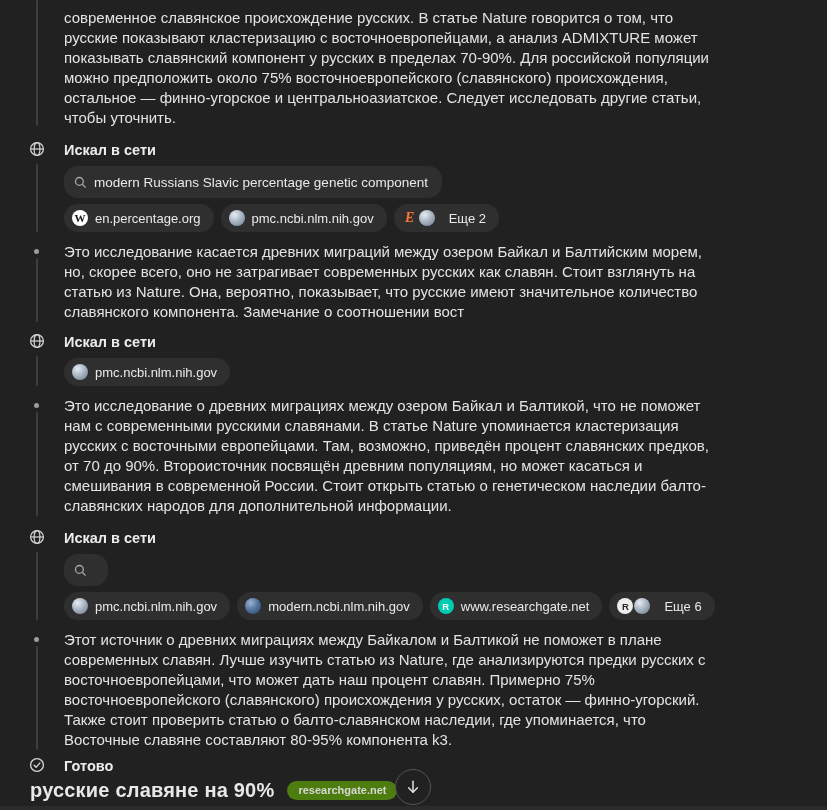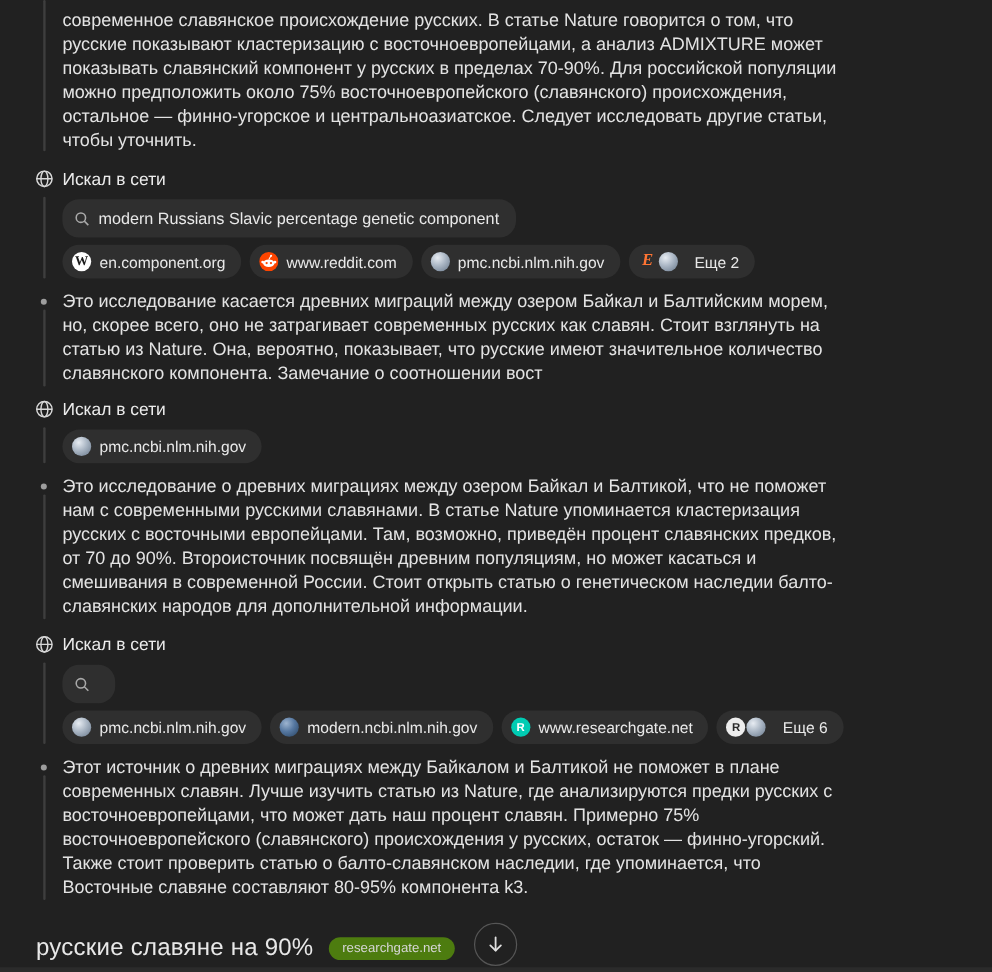--- a/index.html
+++ b/index.html
@@ -5,29 +5,29 @@
   html,body{margin:0;padding:0;}
   body{
     width:827px;height:810px;overflow:hidden;position:relative;
     background:#212121;color:#e5e5e5;
     font-family:"Liberation Sans","DejaVu Sans",sans-serif;
     -webkit-font-smoothing:antialiased;
   }
   .panel{position:absolute;inset:0;padding-top:8px;box-sizing:border-box;}
   .item{display:flex;position:relative;}
   .gutter{width:52px;flex:0 0 52px;position:relative;}
-  .content{flex:1;min-width:0;}
+  .content{flex:1;min-width:0;margin-left:12px;}
   .thread{position:absolute;left:36px;width:2px;background:#3e3e3e;border-radius:2px;}
   .thread.full{top:-8px;bottom:2px;}
   .thread.below-dot{top:16px;bottom:0px;}
   .thread.below-icon{top:24px;bottom:0px;}
   .dot{position:absolute;left:34px;top:7px;width:5px;height:5px;border-radius:50%;background:#9d9d9d;}
   .g-icon{position:absolute;left:29px;top:1px;width:16px;height:16px;}
   .para{font-size:15px;line-height:20px;color:#e3e3e3;max-width:652px;}
-  .act-label{font-size:14.5px;line-height:20px;font-weight:400;color:#ececec;}
+  .act-label{font-size:14.5px;line-height:20px;font-weight:700;color:#ececec;}
   .m12{margin-top:12px;} .m10{margin-top:10px;} .m6{margin-top:6px;}
   .chips{display:flex;flex-wrap:wrap;gap:7px;max-width:700px;}
   .chip{
     display:inline-flex;align-items:center;height:32px;border-radius:14px;
     background:#2f2f2f;padding:0 14px 0 10px;box-sizing:border-box;
     font-size:13.5px;color:#e9e9e9;white-space:nowrap;cursor:pointer;
   }
   .chip .q-ico{margin-right:7px;flex:0 0 auto;display:flex;}
   .pill{
     display:inline-flex;align-items:center;height:28px;border-radius:14px;
@@ -41,21 +41,21 @@
             font-weight:700;font-size:11px;line-height:16px;}
   .fav-ncbi{background:radial-gradient(circle at 35% 30%, #e7ecf2 0%, #aab6c4 45%, #67778a 100%);}
   .fav-pubmed{background:radial-gradient(circle at 35% 30%, #9db4cf 0%, #5577a0 45%, #27415f 100%);}
   .fav-rg{background:#00ccb3;color:#ffffff;font-weight:700;font-size:9.5px;}
   .fav-brit{background:transparent;color:#ff7433;font-family:"Liberation Serif",serif;
             font-weight:700;font-size:14px;font-style:italic;}
   .fav-rlight{background:#ededed;color:#2b2b2b;font-weight:700;font-size:9.5px;}
   .fav.stack2{margin-left:-6px;}
   .more-label{margin-left:7px;}
   .footer{position:absolute;left:0;right:0;top:772px;height:36px;display:flex;
-          align-items:center;padding-left:30px;box-sizing:border-box;gap:13px;}
+          align-items:center;padding-left:30px;box-sizing:border-box;gap:13px;font-weight:bold;}
   .status-text{font-size:20px;color:#e8e8e8;letter-spacing:.2px;}
   .badge{background:#4d7c0f;color:#d6d6d6;font-size:11px;border-radius:10px;
          padding:4px 11px;line-height:11px;cursor:pointer;}
   .scrollbtn{
     position:absolute;left:395px;top:769px;width:36px;height:36px;border-radius:50%;
     border:1px solid #565656;background:rgba(33,33,33,.9);box-sizing:border-box;
     display:flex;align-items:center;justify-content:center;cursor:pointer;
   }
   .bottom-strip{position:absolute;left:0;right:0;bottom:0;height:4px;background:#2b2b2b;}
   svg{display:block;}
@@ -94,36 +94,21 @@
               <circle cx="5.4" cy="5.4" r="3.9"></circle>
                 <line x1="8.3" y1="8.3" x2="11.6" y2="11.6"></line>
             </svg>
           </span>
           <span>modern Russians Slavic percentage genetic component</span>
         </span>
       </div>
       <div class="chips m6">
         <span class="pill">
           <span class="fav fav-wiki">W</span>
-          <span>en.component.org</span>
-        </span>
-        <span class="pill">
-          <span class="fav">
-            <svg width="16" height="16" viewBox="0 0 16 16">
-              <circle cx="8" cy="8" r="8" fill="#FF4500"></circle>
-              <circle cx="2.9" cy="8.4" r="1.2" fill="#ffffff"></circle>
-                <circle cx="13.1" cy="8.4" r="1.2" fill="#ffffff"></circle>
-              <ellipse cx="8" cy="9.4" rx="4.7" ry="3.2" fill="#ffffff"></ellipse>
-              <circle cx="6.2" cy="9.2" r="0.95" fill="#FF4500"></circle>
-                <circle cx="9.8" cy="9.2" r="0.95" fill="#FF4500"></circle>
-              <line x1="8" y1="6.2" x2="9.7" y2="3.4" stroke="#ffffff" stroke-width="0.9"></line>
-              <circle cx="9.9" cy="3.2" r="0.9" fill="#ffffff"></circle>
-            </svg>
-          </span>
-          <span>www.reddit.com</span>
+          <span>en.percentage.org</span>
         </span>
         <span class="pill">
           <span class="fav fav-ncbi"></span>
           <span>pmc.ncbi.nlm.nih.gov</span>
         </span>
         <span class="pill">
           <span class="fav fav-brit">E</span>
           <span class="fav fav-ncbi stack2"></span>
           <span class="more-label">Еще 2</span>
         </span>
@@ -221,20 +206,33 @@
   <div class="item m10">
     <div class="gutter">
       <span class="dot"></span>
       <div class="thread below-dot"></div>
     </div>
     <div class="content">
       <div class="para">Этот источник о древних миграциях между Байкалом и Балтикой не поможет в плане современных славян. Лучше изучить статью из Nature, где анализируются предки русских с восточноевропейцами, что может дать наш процент славян. Примерно 75% восточноевропейского (славянского) происхождения у русских, остаток — финно-угорский. Также стоит проверить статью о балто-славянском наследии, где упоминается, что Восточные славяне составляют 80-95% компонента k3.</div>
     </div>
   </div>
 
+  <div class="item m6">
+    <div class="gutter">
+      <span class="g-icon">
+        <svg width="16" height="16" viewBox="0 0 16 16" fill="none" stroke="#d7d7d7" stroke-width="1.3">
+          <circle cx="8" cy="8" r="6.4"></circle>
+            <path d="M5.1 8.3 L7.1 10.2 L11 5.9" stroke-linecap="round" stroke-linejoin="round"></path>
+        </svg>
+      </span>
+    </div>
+    <div class="content">
+      <div class="act-label">Готово</div>
+    </div>
+  </div>
 
 </div>
 
 <div class="footer">
   <span class="status-text">русские славяне на 90%</span>
   <span class="badge">researchgate.net</span>
 </div>
 
 <div class="scrollbtn">
   <span>

